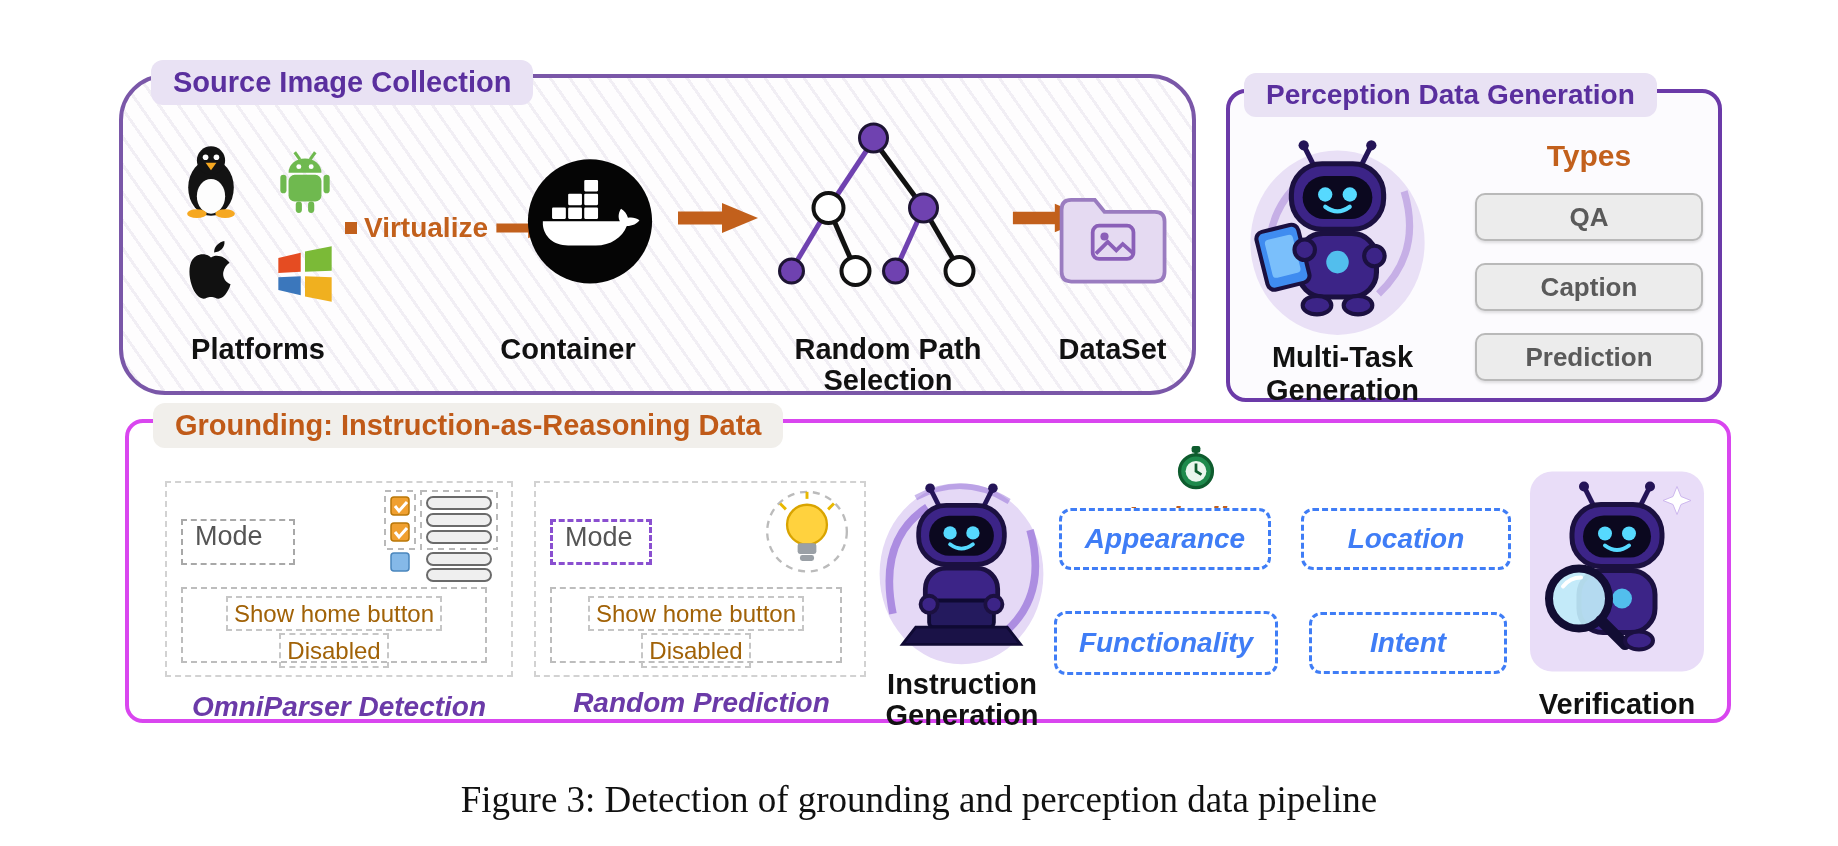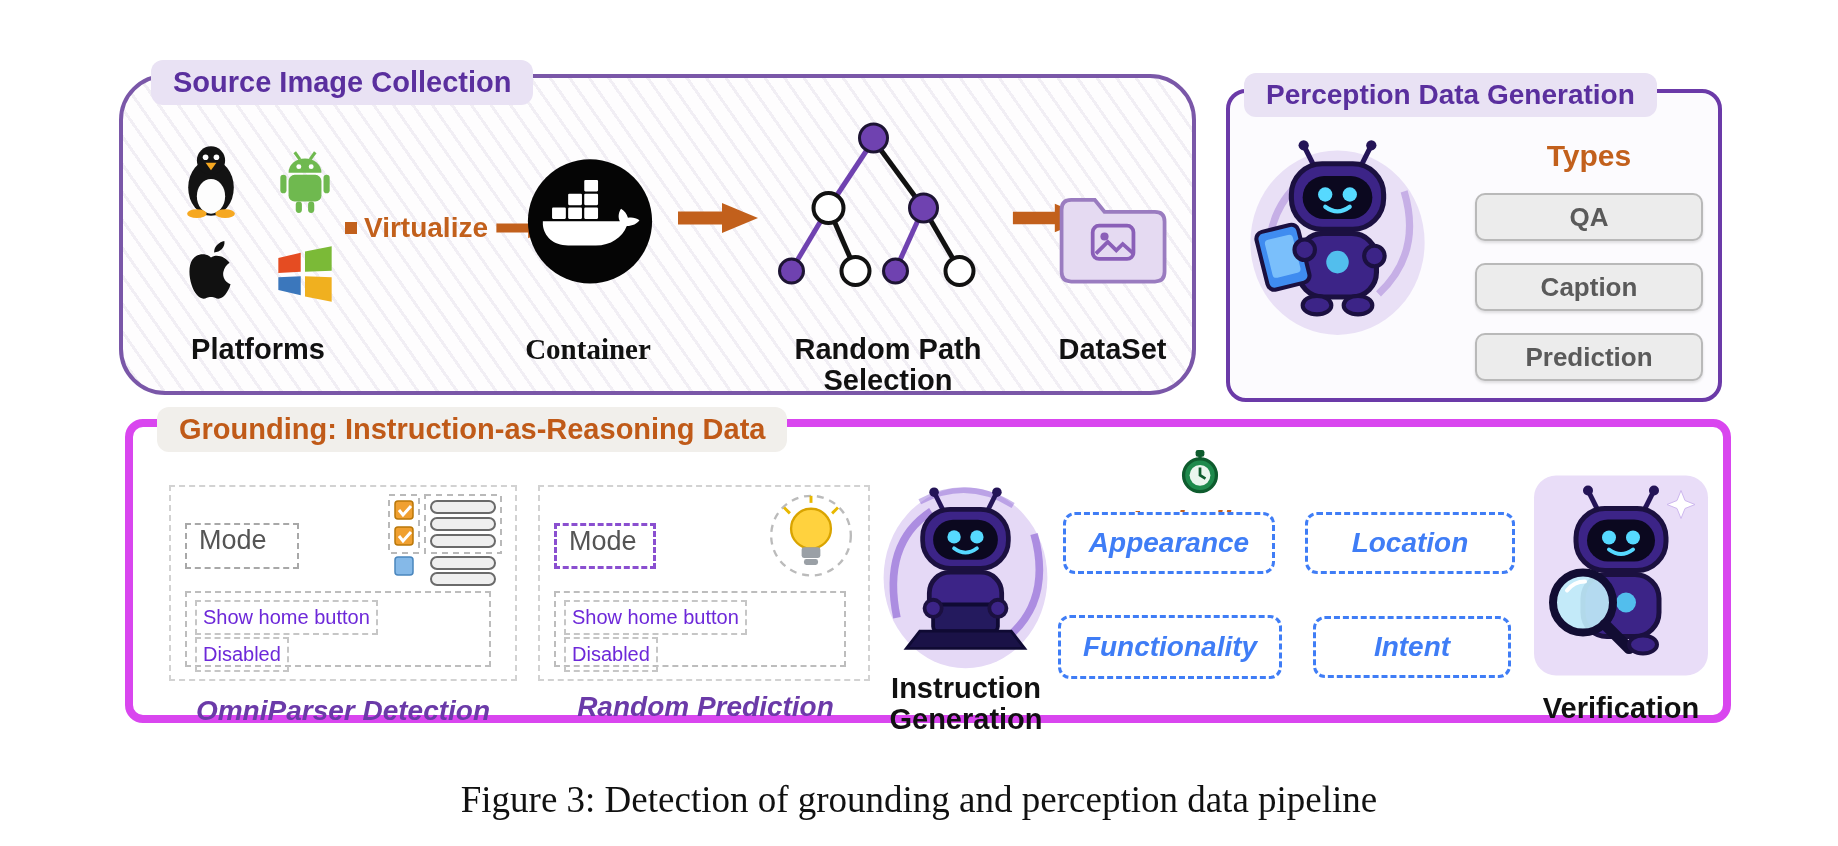--- a/index.html
+++ b/index.html
@@ -15,21 +15,21 @@
       repeating-linear-gradient(55deg, rgba(130,110,160,0.10) 0px, rgba(130,110,160,0.10) 3px, transparent 3px, transparent 16px),
       #fefdfe;
   }
   #panel-perception {
     left:1226px; top:89px; width:496px; height:313px;
     border:4px solid #6b3aa8; border-radius:20px;
     background:#fcfbfe;
   }
   #panel-grounding {
     left:125px; top:419px; width:1606px; height:304px;
-    border:8px solid #d946ef; border-radius:18px;
+    border:4px solid #d946ef; border-radius:18px;
     background:#fff;
   }
 
   .badge {
     position:absolute; padding:6px 22px; border-radius:12px;
     font-weight:bold; font-size:29px; white-space:nowrap;
   }
   .badge.purple { background:#e9e2f4; color:#5a2f9e; }
   .badge.gray-orange { background:#f1efeb; color:#c05a18; }
 
@@ -52,22 +52,22 @@
 
   .mockup { position:absolute; border:2px dashed #d2d2d2; background:#ffffff; }
   .mode-box {
     position:absolute; left:14px; top:36px; width:114px; height:46px;
     border:2px dashed #a8a8a8; color:#555; font-size:27px;
     display:flex; padding-left:12px;
   }
   .mode-box.purple { border:3px dashed #8a4fd0; width:102px; }
   .lower-box {
     position:absolute; left:14px; top:104px; width:306px; height:76px;
-    border:2px dashed #bdbdbd; padding:5px 8px; color:#6d28d9;
-    font-size:20px; line-height:31px;
+    border:2px dashed #bdbdbd; padding:5px 8px; color:#a16207;
+    font-size:24px; line-height:31px;text-align:center;
   }
   .dash-span { border:2px dashed #c6c6c6; padding:0px 6px; display:inline-block; margin-top:2px; }
   .mock-label { position:absolute; font-size:28px; font-weight:bold; font-style:italic; color:#6b3aa8; text-align:center; }
 
   .including-row { position:absolute; display:flex; align-items:center; gap:10px;flex-direction:column; }
   .including-text { font-size:31px; font-weight:bold; font-style:italic; color:#c2601c; }
 
   .cat-box {
     position:absolute; border:3px dashed #3f7df6; border-radius:12px;
     display:flex; align-items:center; justify-content:center;
@@ -143,21 +143,21 @@
       <g fill="#fff">
         <rect x="27" y="50" width="12" height="10" rx="1"></rect>
         <rect x="41" y="50" width="12" height="10" rx="1"></rect>
         <rect x="55" y="50" width="12" height="10" rx="1"></rect>
         <rect x="41" y="38" width="12" height="10" rx="1"></rect>
         <rect x="55" y="38" width="12" height="10" rx="1"></rect>
         <rect x="55" y="26" width="12" height="10" rx="1"></rect>
       </g>
       <path d="M19 65 c1 10 9 18 22 18 h24 c13 0 23 -7 27 -17 c5 0 9 -2 11 -5 c-3 -2 -7 -3 -10 -2 c-1 -4 -3 -6 -6 -8 c-2 3 -3 7 -1 11 l-67 0 z" fill="#fff"></path>
     </svg>
-    <div class="flow-label" style="left:355px; top:256px; width:220px;font-family:Liberation Serif, serif;">Container</div>
+    <div class="flow-label" style="left:335px; top:256px; width:220px;">Container</div>
 
     <svg class="flow-arrow" style="left:552px; top:122px;" width="86" height="36" viewBox="0 0 84 36">
       <path d="M2 18 H52" stroke="#c2601c" stroke-width="13"></path>
       <path d="M46 3 L82 18 L46 33 Z" fill="#c2601c"></path>
     </svg>
 
     <svg class="abs" style="left:648px; top:40px;" width="235" height="180" viewBox="0 0 230 180">
       <line x1="100" y1="22" x2="55" y2="90" stroke="#6f42b0" stroke-width="5"></line>
       <line x1="100" y1="22" x2="150" y2="90" stroke="#111" stroke-width="5"></line>
       <line x1="55" y1="90" x2="18" y2="152" stroke="#6f42b0" stroke-width="5"></line>
@@ -210,20 +210,21 @@
       <circle cx="90" cy="124" r="11" fill="#56d9ff" opacity="0.85"></circle>
       <g transform="rotate(-14 38 120)">
         <rect x="16" y="90" width="42" height="58" rx="7" fill="#3f8cf0" stroke="#1b1040" stroke-width="4"></rect>
         <rect x="23" y="99" width="28" height="38" rx="4" fill="#8fd0ff" opacity="0.75"></rect>
       </g>
       <circle cx="58" cy="112" r="10" fill="#3c2487" stroke="#1b1040" stroke-width="4"></circle>
       <circle cx="126" cy="118" r="10" fill="#3c2487" stroke="#1b1040" stroke-width="4"></circle>
       <ellipse cx="70" cy="166" rx="14" ry="9" fill="#3c2487" stroke="#1b1040" stroke-width="4"></ellipse>
       <ellipse cx="110" cy="166" rx="14" ry="9" fill="#3c2487" stroke="#1b1040" stroke-width="4"></ellipse>
     </svg>
+    <div class="flow-label" style="left:0px; top:248px; width:225px; line-height:33px;">Multi-Task Generation</div>
 
     <div class="types-title" style="left:245px; top:46px; width:228px;">Types</div>
 
     <div class="type-btn" style="top:100px;">
       <span>QA</span>
     </div>
     <div class="type-btn" style="top:170px;">
       <span>Caption</span>
     </div>
     <div class="type-btn" style="top:240px;">

